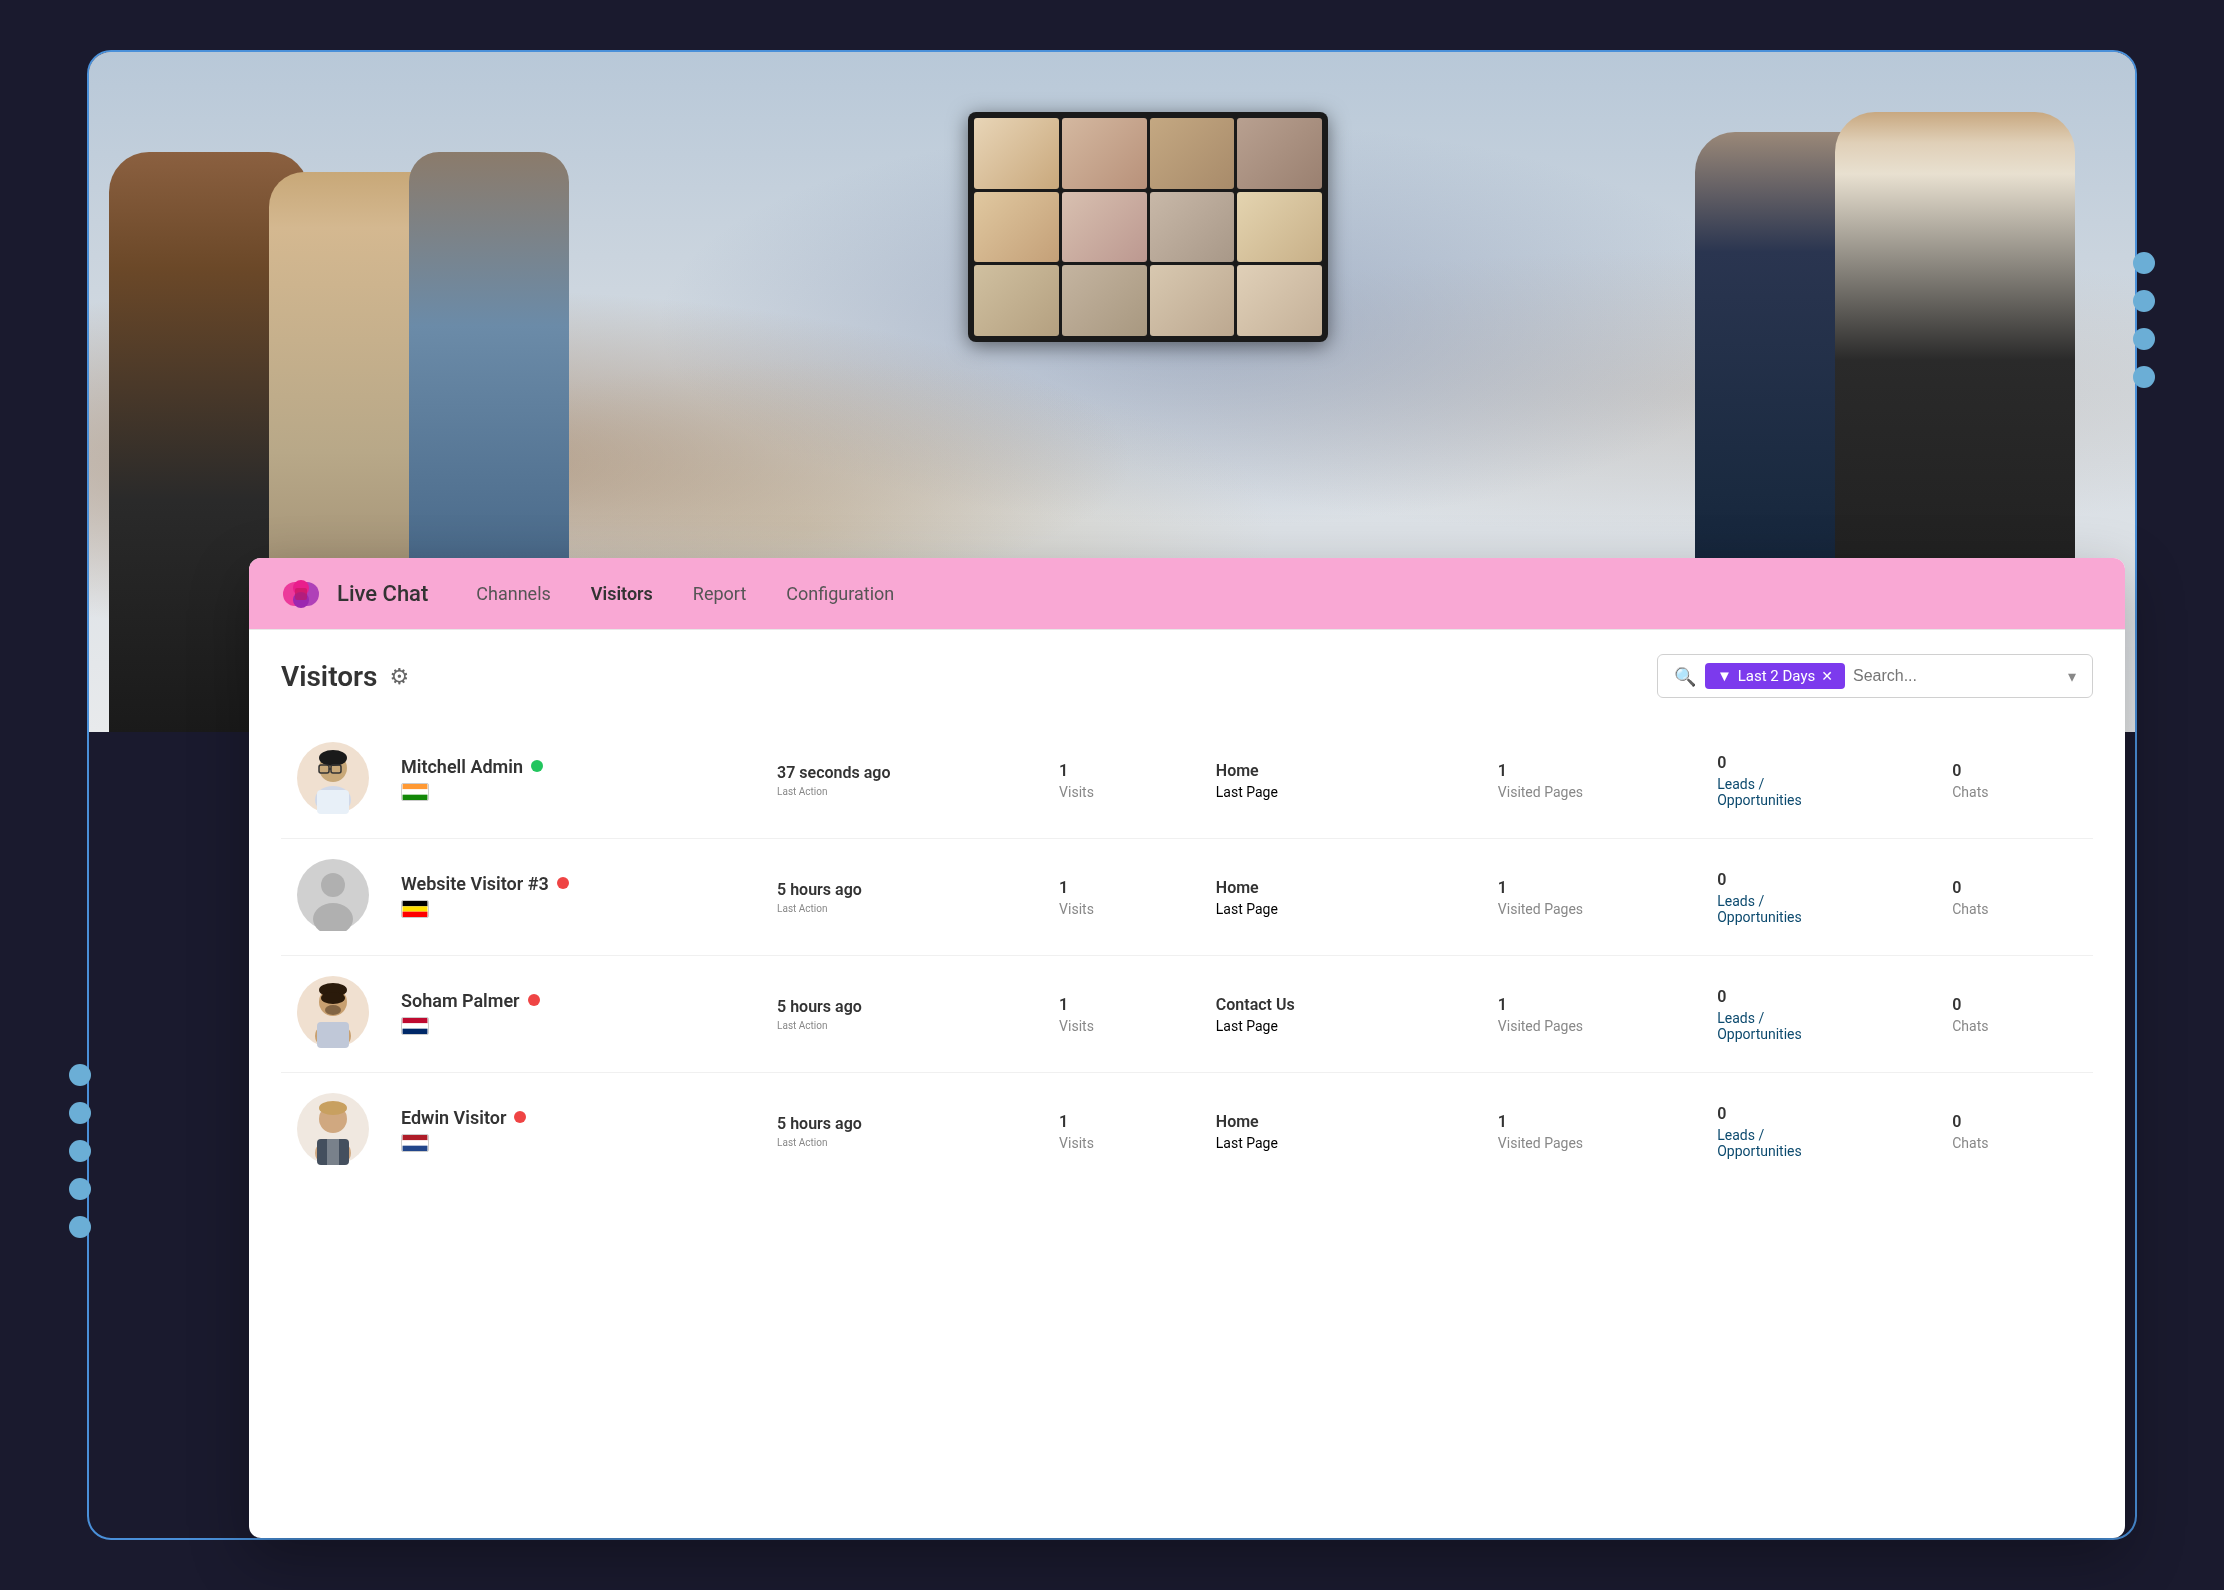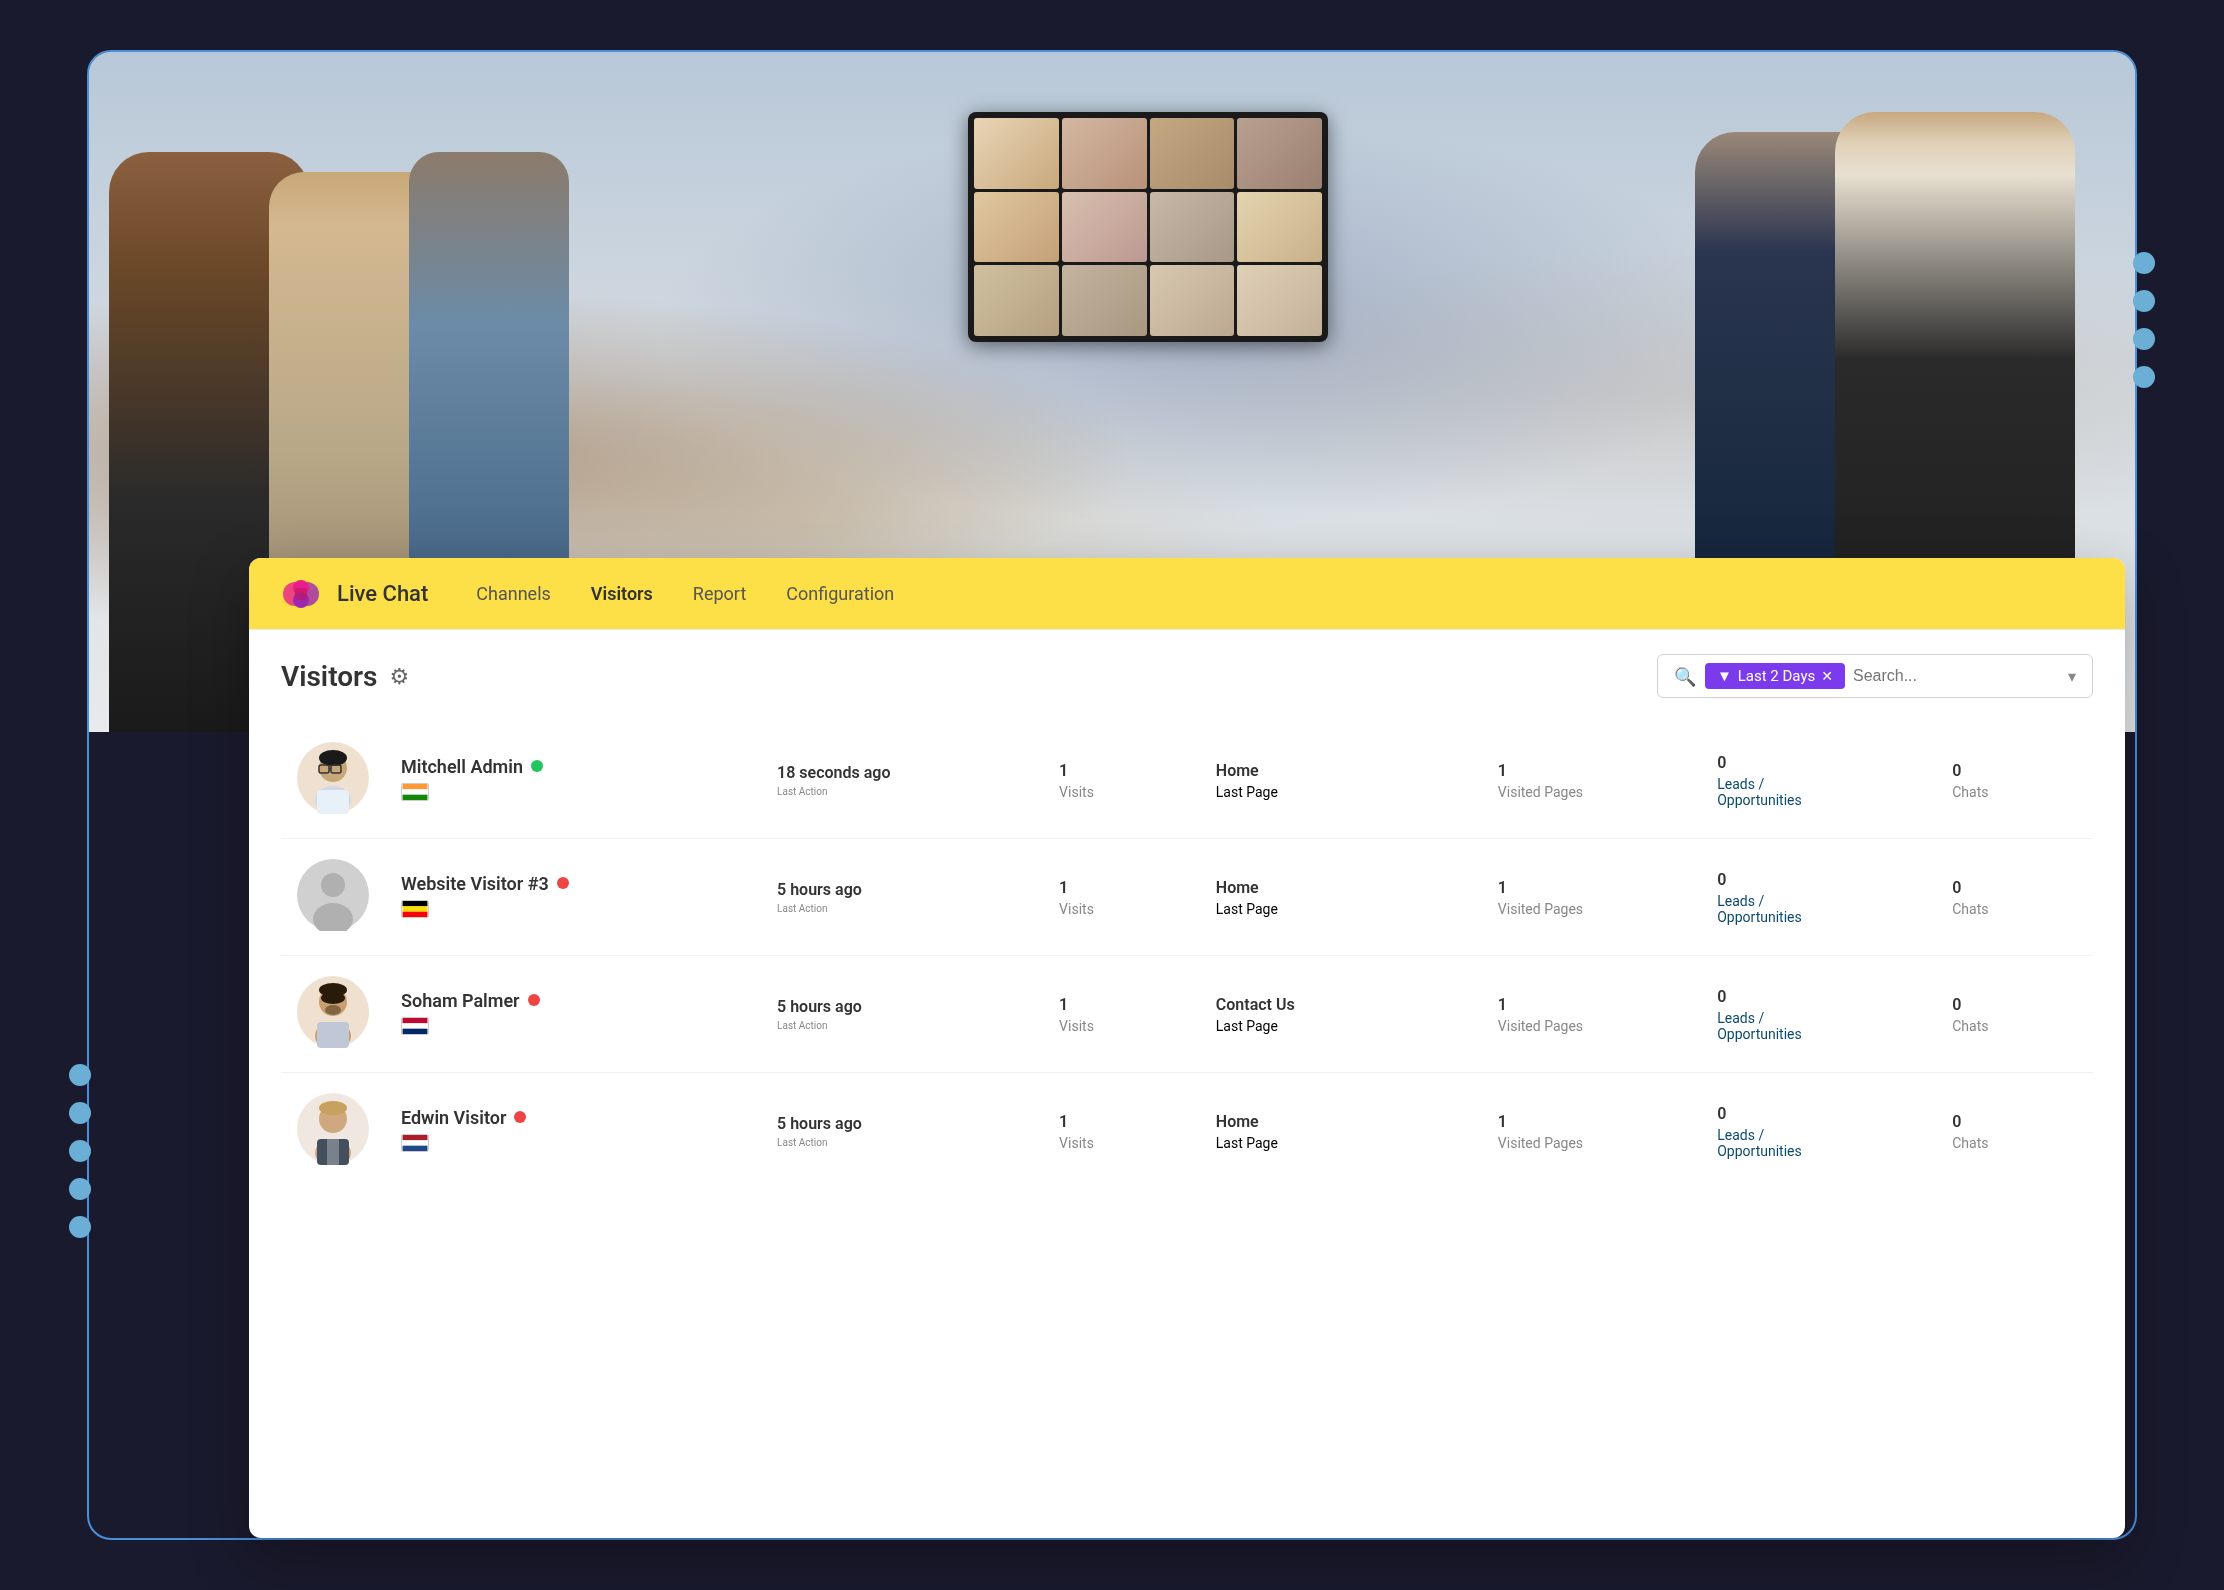--- a/index.html
+++ b/index.html
@@ -157,21 +157,21 @@
 
     
     .nav-bar {
       display: flex;
       align-items: center;
       padding: 0 32px;
       height: 72px;
       border-bottom: 1px solid #e8e8e8;
       gap: 8px;
       flex-shrink: 0;
-      background: #fde047;
+      background: #f9a8d4;
     }
 
     .app-logo {
       width: 40px;
       height: 40px;
       margin-right: 8px;
       flex-shrink: 0;
     }
 
     .nav-app-title {
@@ -532,21 +532,21 @@
         <span>Mitchell Admin</span>
         <span class="status-dot status-online"></span>
       </div>
       <div><svg width="28" height="18" viewBox="0 0 28 18" xmlns="http://www.w3.org/2000/svg" style="border-radius:2px; border:1px solid #ccc;">
     <rect x="0" y="0" width="28" height="6" fill="#FF9933"></rect>
     <rect x="0" y="6" width="28" height="6" fill="#FFFFFF"></rect>
     <rect x="0" y="12" width="28" height="6" fill="#138808"></rect>
   </svg></div>
     </td>
     <td class="action-cell">
-      <div class="action-time">18 seconds ago</div>
+      <div class="action-time">37 seconds ago</div>
       <div class="action-label">Last Action</div>
     </td>
     <td class="visits-cell">
       <div class="visits-number">1</div>
       <div class="visits-label">Visits</div>
     </td>
     <td class="page-cell">
       <div class="page-name">Home</div>
       <div class="page-label">Last Page</div>
     </td>

